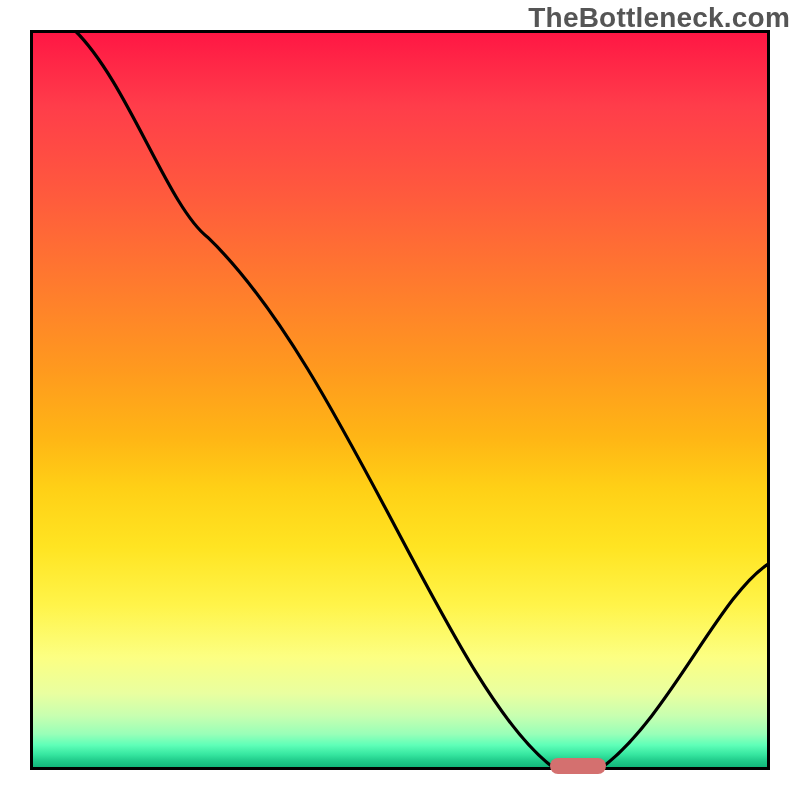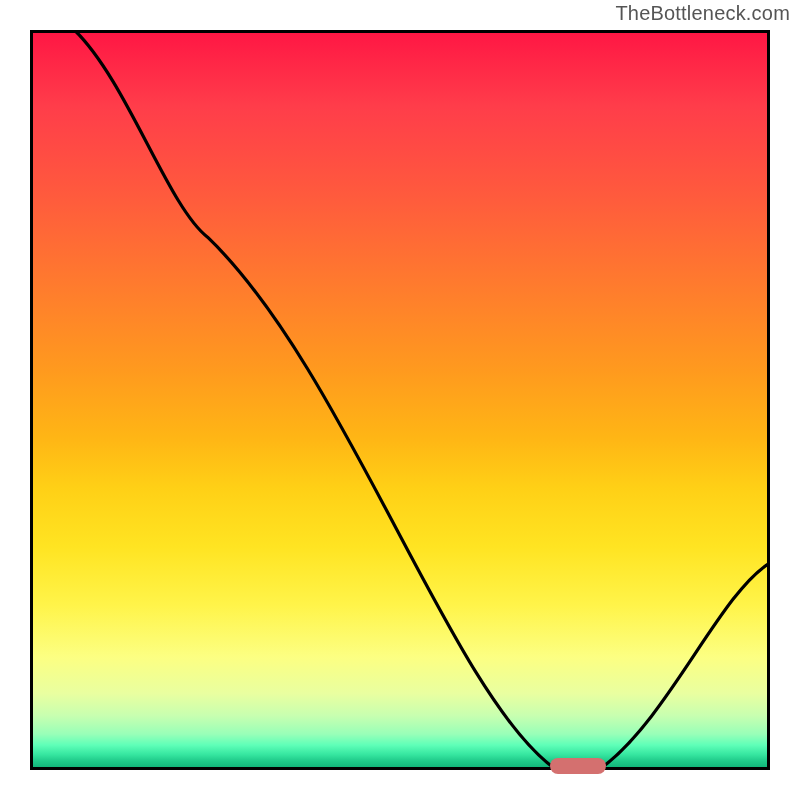--- a/index.html
+++ b/index.html
@@ -12,22 +12,22 @@
   }
   .chart-container {
     position: relative;
     width: 800px;
     height: 800px;
   }
   .watermark {
     position: absolute;
     top: 2px;
     right: 10px;
-    font-size: 20px;
-    font-weight: 400;
+    font-size: 28px;
+    font-weight: 700;
     color: #555;
     letter-spacing: 0.2px;
     z-index: 10;
   }
   .plot-area {
     position: absolute;
     top: 30px;
     left: 30px;
     width: 740px;
     height: 740px;

